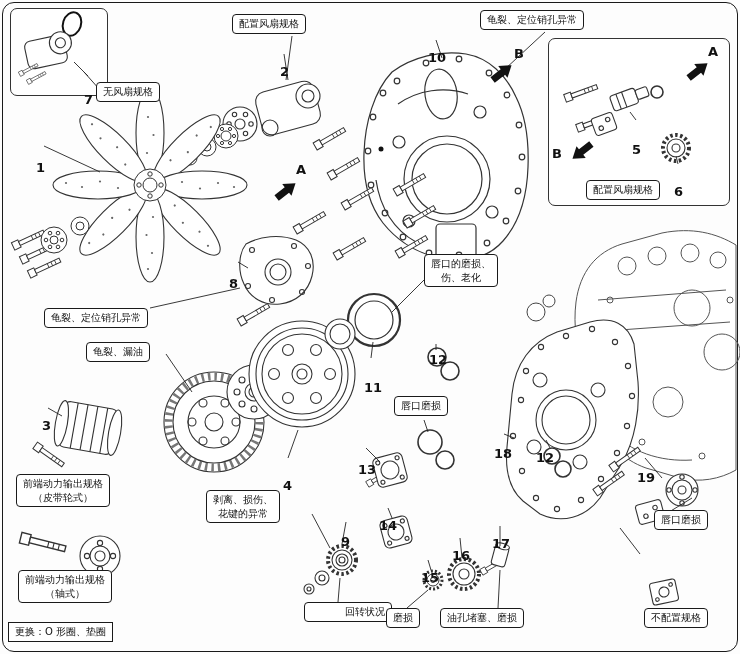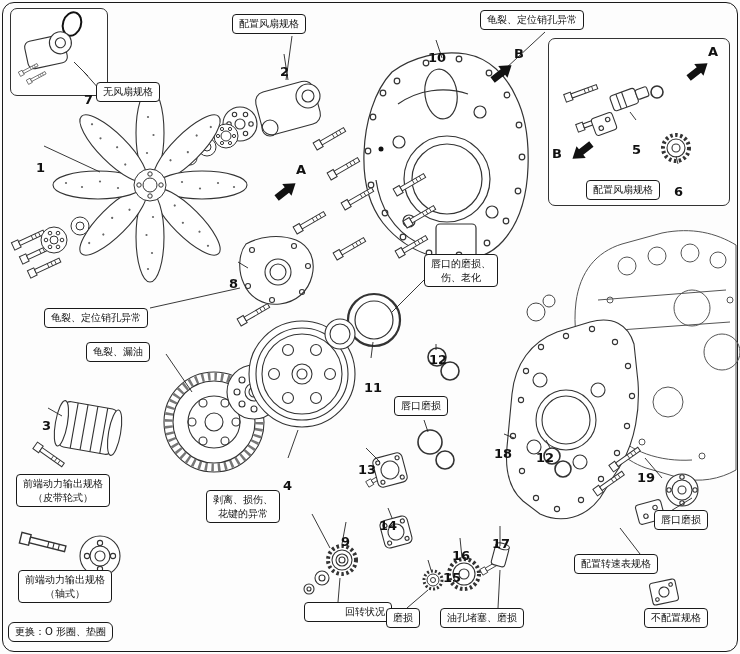--- a/index.html
+++ b/index.html
@@ -4,21 +4,21 @@
 <style>
   * { margin:0; padding:0; box-sizing:border-box; }
   html,body { width:740px; height:654px; }
   body { background:#f2f2f2; font-family:"DejaVu Sans","Liberation Sans",sans-serif; color:#111; }
   .stage { position:relative; width:740px; height:654px; background:#fdfdfd; overflow:hidden; }
   .frame { position:absolute; inset:2px; border:1.6px solid #1a1a1a; border-radius:12px; z-index:0; pointer-events:none; }
   svg.drawing { position:absolute; left:0; top:0; z-index:2; pointer-events:none; }
   .inset-box { position:absolute; border:1.3px solid #333; border-radius:7px; background:#fff; z-index:1; }
   .label-box { position:absolute; z-index:3; background:#fff; border:1.2px solid #1a1a1a; border-radius:4px;
                padding:2px 6px; font-size:10px; line-height:1.35; text-align:center; white-space:pre-line; }
-  .note-box { border-radius:6px; border-width:1.4px; }
+  .note-box { border-radius:0; border-width:1.4px; }
   .part-num { position:absolute; z-index:3; font-size:13px; font-weight:600;margin-top:22px; }
   .marker { position:absolute; z-index:3; font-size:13px; font-weight:700; }
 </style>
 </head>
 <body>
 
 <div class="stage">
   <div class="frame"></div>
 
   <div class="inset-box" style="left:10px;top:8px;width:98px;height:88px;"></div>
@@ -452,40 +452,39 @@
   <div class="label-box" style="left:16px;top:474px;">前端动力输出规格
 （皮带轮式）</div>
   <div class="label-box" style="left:18px;top:570px;">前端动力输出规格
 （轴式）</div>
   <div class="label-box" style="left:206px;top:490px;">剥离、损伤、
 花键的异常</div>
   <div class="label-box" style="left:304px;top:602px;padding-left:40px;">回转状况</div>
   <div class="label-box" style="left:386px;top:608px;">磨损</div>
   <div class="label-box" style="left:440px;top:608px;">油孔堵塞、磨损</div>
   <div class="label-box" style="left:654px;top:510px;">唇口磨损</div>
-  <div class="label-box" style="left:574px;top:554px;">配置转速表规格</div>
   <div class="label-box" style="left:644px;top:608px;">不配置规格</div>
   <div class="label-box note-box" style="left:8px;top:622px;">更换：O 形圈、垫圈</div>
 
   <span class="part-num" style="left:36px;top:138px;">1</span>
   <span class="part-num" style="left:280px;top:42px;">2</span>
   <span class="part-num" style="left:42px;top:396px;">3</span>
   <span class="part-num" style="left:283px;top:456px;">4</span>
   <span class="part-num" style="left:632px;top:120px;">5</span>
   <span class="part-num" style="left:674px;top:162px;">6</span>
   <span class="part-num" style="left:84px;top:70px;">7</span>
   <span class="part-num" style="left:229px;top:254px;">8</span>
   <span class="part-num" style="left:341px;top:512px;">9</span>
   <span class="part-num" style="left:428px;top:28px;">10</span>
   <span class="part-num" style="left:364px;top:358px;">11</span>
   <span class="part-num" style="left:429px;top:330px;">12</span>
   <span class="part-num" style="left:536px;top:428px;">12</span>
   <span class="part-num" style="left:358px;top:440px;">13</span>
   <span class="part-num" style="left:379px;top:496px;">14</span>
-  <span class="part-num" style="left:443px;top:548px;">15</span>
+  <span class="part-num" style="left:421px;top:548px;">15</span>
   <span class="part-num" style="left:452px;top:526px;">16</span>
   <span class="part-num" style="left:492px;top:514px;text-align:center;">17</span>
   <span class="part-num" style="left:494px;top:424px;">18</span>
   <span class="part-num" style="left:637px;top:448px;">19</span>
 
   <span class="marker" style="left:296px;top:162px;">A</span>
   <span class="marker" style="left:514px;top:46px;">B</span>
   <span class="marker" style="left:708px;top:44px;">A</span>
   <span class="marker" style="left:552px;top:146px;">B</span>
 </div>

